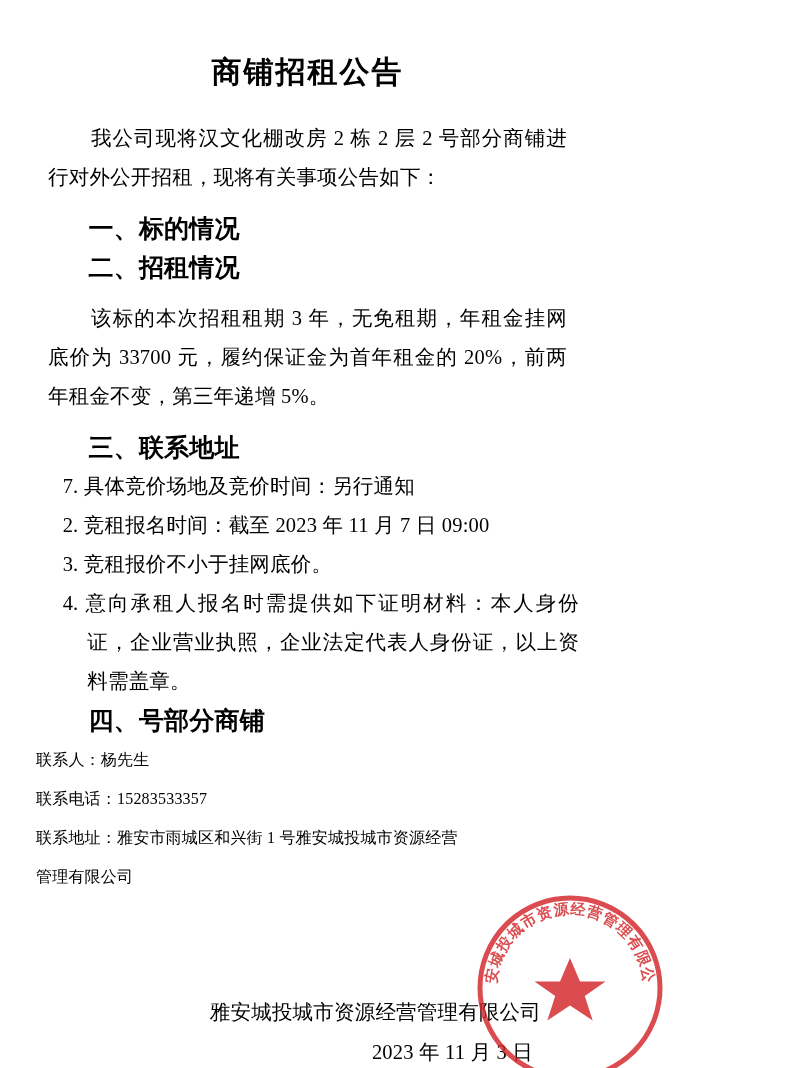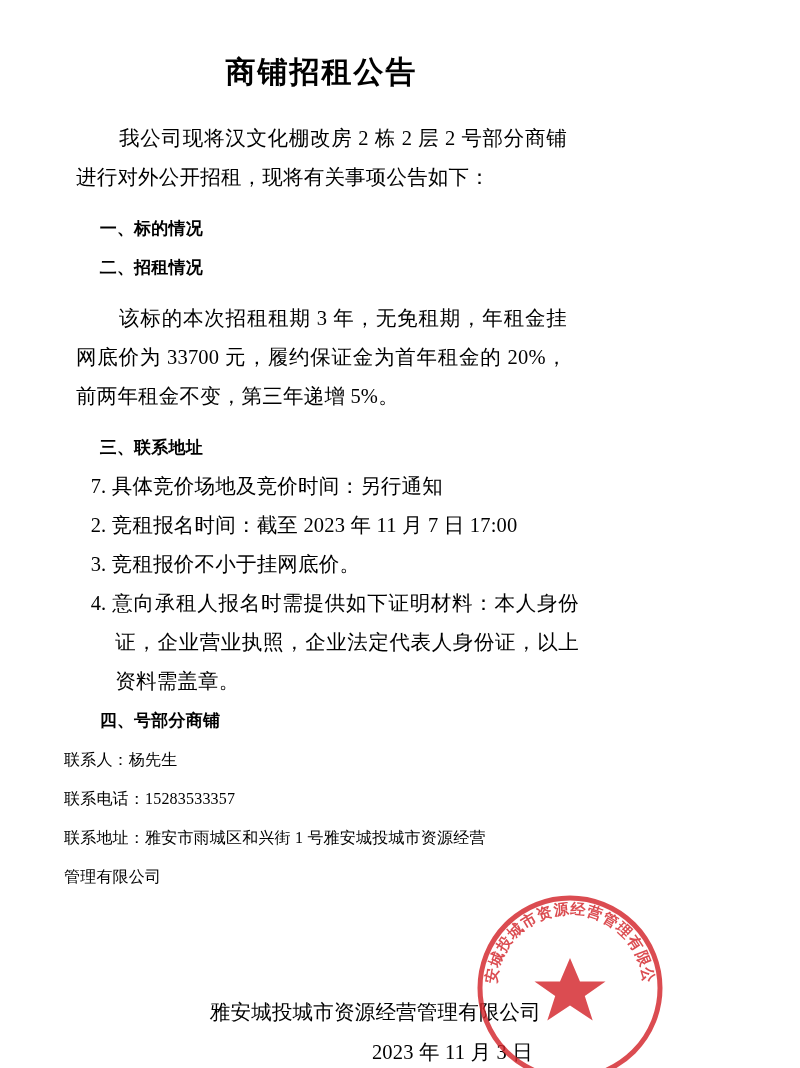--- a/index.html
+++ b/index.html
@@ -13,40 +13,40 @@
     position: relative;
     font-family: "Liberation Serif", "DejaVu Serif", serif;
     color: #000000;
     overflow: hidden;
   }
   .page {
     position: relative;
     width: 643px;
     height: 1068px;
     box-sizing: border-box;
-    padding: 34px 64px 0 64px;
+    padding: 34px 64px 0 36px;
   }
   .doc-title {
     text-align: center;
     font-size: 30px;
     font-weight: bold;
     letter-spacing: 2px;
     margin: 18px 0 26px 0;
     font-family: "Liberation Serif", "DejaVu Serif", serif;
   }
   .para {
     font-size: 20.5px;
     line-height: 39px;
     text-indent: 2.1em;
     margin: 12px;
     text-align: justify;
     letter-spacing: 0.2px;
   }
   .section-head {
-    font-size: 17px;
+    font-size: 25px;
     line-height: 39px;
     text-indent: 2.1em;
     margin: 0;
     font-weight: bold;
     letter-spacing: 0.2px;
   }
   .list {
     margin: 0;
     padding: 0;
     list-style: none;
@@ -117,21 +117,21 @@
   <p class="para">我公司现将汉文化棚改房 2 栋 2 层 2 号部分商铺进行对外公开招租，现将有关事项公告如下：</p>
 
   <p class="section-head">一、标的情况</p>
 
   <p class="section-head">二、招租情况</p>
   <p class="para">该标的本次招租租期 3 年，无免租期，年租金挂网底价为 33700 元，履约保证金为首年租金的 20%，前两年租金不变，第三年递增 5%。</p>
 
   <p class="section-head">三、联系地址</p>
   <ul class="list">
     <li class="list-item">7. 具体竞价场地及竞价时间：另行通知</li>
-    <li class="list-item">2. 竞租报名时间：截至 2023 年 11 月 7 日 17:00</li>
+    <li class="list-item">2. 竞租报名时间：截至 2023 年 11 月 7 日 09:00</li>
     <li class="list-item">3. 竞租报价不小于挂网底价。</li>
     <li class="list-item">4. 意向承租人报名时需提供如下证明材料：本人身份证，企业营业执照，企业法定代表人身份证，以上资料需盖章。</li>
   </ul>
 
   <p class="section-head">四、号部分商铺</p>
   <p class="contact-line">联系人：杨先生</p>
   <p class="contact-line">联系电话：15283533357</p>
   <p class="contact-line">联系地址：雅安市雨城区和兴街 1 号雅安城投城市资源经营</p>
   <p class="contact-line indent-cont">管理有限公司</p>
 

